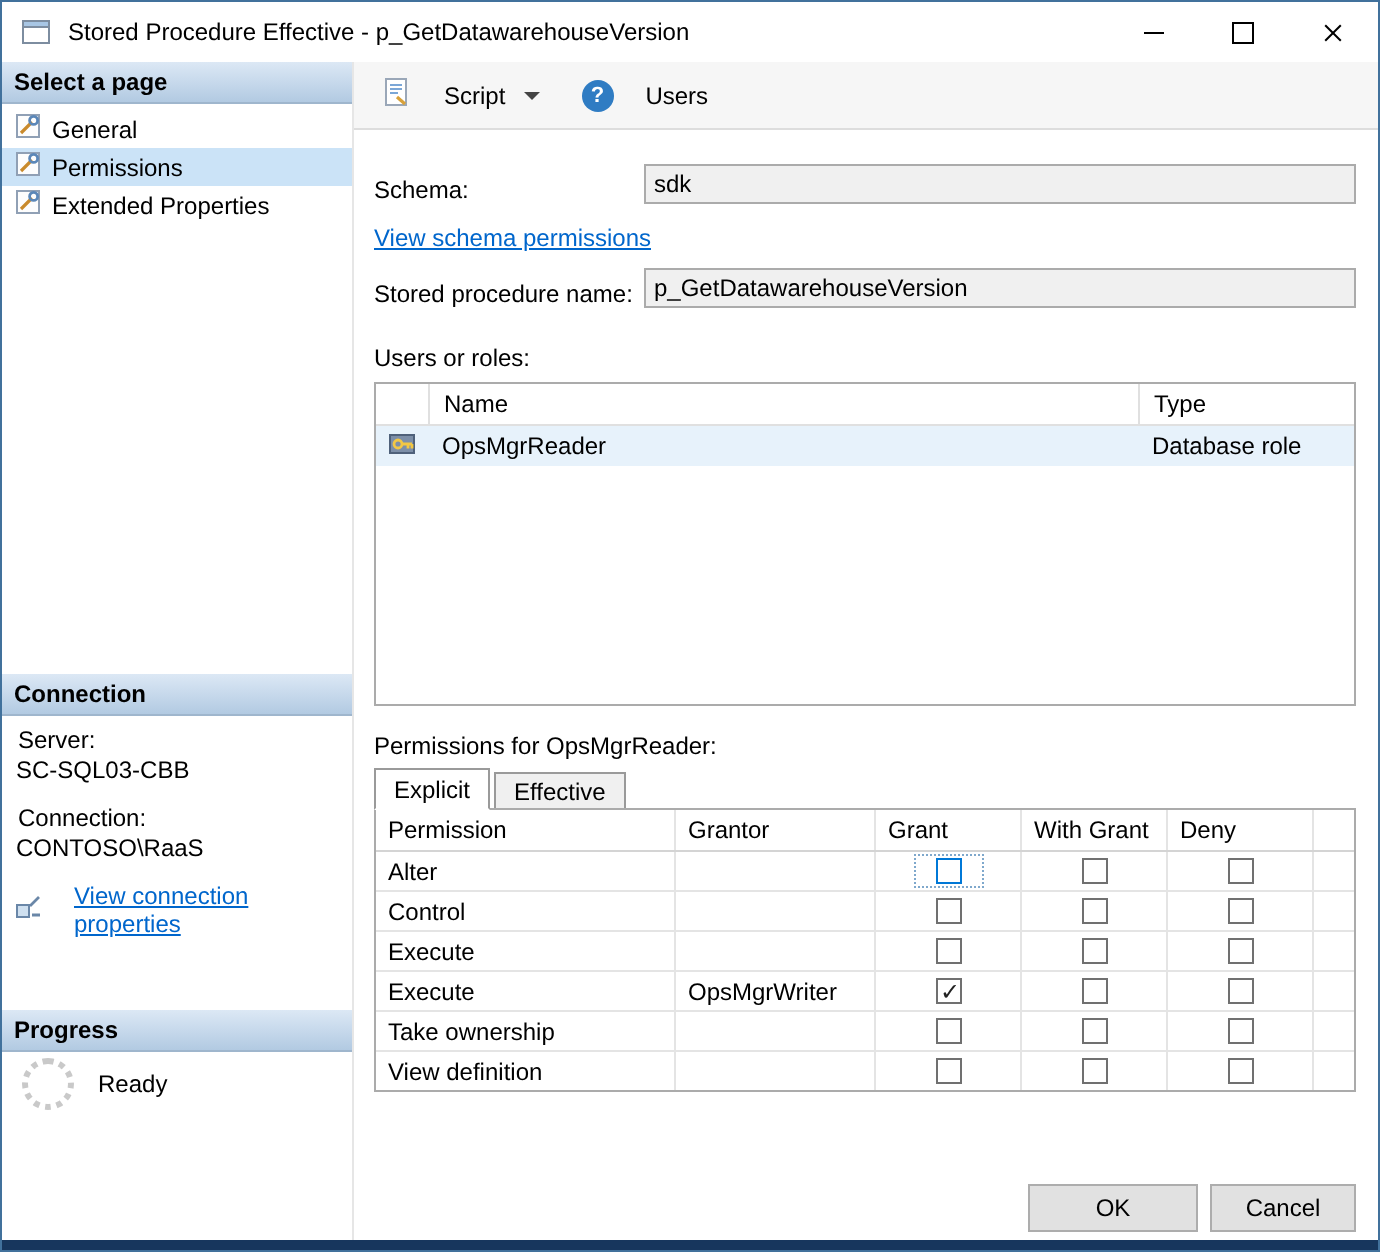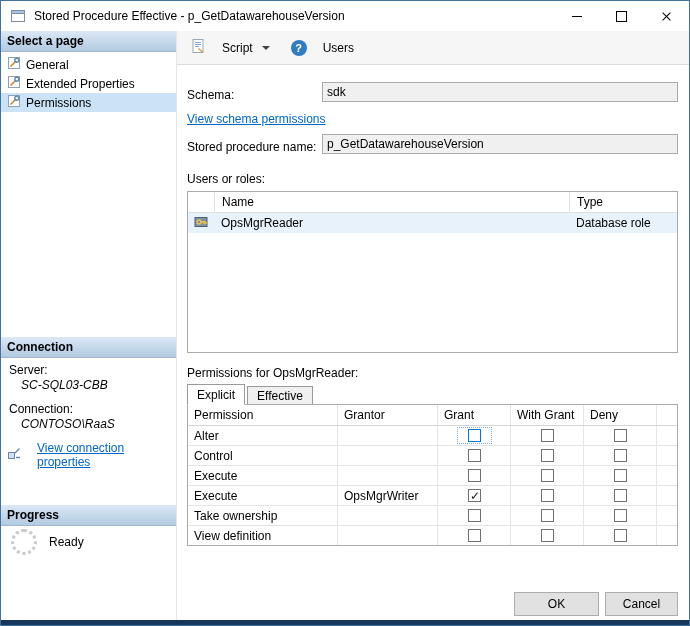--- a/index.html
+++ b/index.html
@@ -26,21 +26,21 @@
   .section-hdr{position:absolute;left:0;right:0;height:21px;line-height:20px;padding-left:6px;font-weight:bold;
                background:linear-gradient(#dce8f5,#b2cae2);border-bottom:1px solid #9fb6cd;box-sizing:border-box;}
   .hdr-page{top:0;}
   .page-list{position:absolute;top:24px;left:0;right:0;}
   .page-item{display:flex;align-items:center;gap:5px;height:19px;padding-left:6px;}
   .page-item.selected{background:#cbe3f7;}
   .page-label{white-space:nowrap;}
   .hdr-conn{top:306px;}
   .conn-block{position:absolute;top:330px;left:0;right:0;}
   .conn-label{margin:2px 0 1px 8px;}
-  .conn-value{margin:0 0 10px 20px;font-style:italic;}
+  .conn-value{margin:0 0 10px 7px;}
   .conn-link-row{display:flex;align-items:center;gap:16px;margin:4px 0 0 6px;}
   .link{color:#0066cc;text-decoration:underline;}
   .hdr-prog{top:474px;}
   .progress-block{position:absolute;top:498px;left:0;right:0;display:flex;align-items:center;gap:12px;padding-left:10px;}
   .spinner{width:20px;height:20px;border:3px dotted #c9c9c9;border-radius:50%;box-sizing:content-box;display:inline-block;}
   
   .main{position:relative;flex:1;background:#fff;}
   .toolbar{position:absolute;top:0;left:0;right:0;height:34px;background:#f6f6f6;border-bottom:1px solid #ddd;
            display:flex;align-items:center;padding-left:8px;box-sizing:border-box;}
   .tbtn{display:flex;align-items:center;gap:16px;padding:3px 5px;}
@@ -132,39 +132,39 @@
         <div class="page-item">
           <span class="icon">
             <svg width="14" height="14" viewBox="0 0 14 14">
                 <rect x="1.5" y="1.5" width="11" height="11" fill="#fdfdfd" stroke="#90a0b5"></rect>
                 <path d="M3.5 10.5 L9 5" stroke="#c98a2c" stroke-width="1.6"></path>
                 <circle cx="9.8" cy="4.2" r="2" fill="none" stroke="#5b87b8" stroke-width="1.4"></circle>
               </svg>
           </span>
           <span class="page-label">General</span>
         </div>
-        <div class="page-item">
+        <div class="page-item selected">
           <span class="icon">
             <svg width="14" height="14" viewBox="0 0 14 14">
                 <rect x="1.5" y="1.5" width="11" height="11" fill="#fdfdfd" stroke="#90a0b5"></rect>
                 <path d="M3.5 10.5 L9 5" stroke="#c98a2c" stroke-width="1.6"></path>
                 <circle cx="9.8" cy="4.2" r="2" fill="none" stroke="#5b87b8" stroke-width="1.4"></circle>
               </svg>
           </span>
-          <span class="page-label">Extended Properties</span>
-        </div>
-        <div class="page-item selected">
+          <span class="page-label">Permissions</span>
+        </div>
+        <div class="page-item">
           <span class="icon">
             <svg width="14" height="14" viewBox="0 0 14 14">
                 <rect x="1.5" y="1.5" width="11" height="11" fill="#fdfdfd" stroke="#90a0b5"></rect>
                 <path d="M3.5 10.5 L9 5" stroke="#c98a2c" stroke-width="1.6"></path>
                 <circle cx="9.8" cy="4.2" r="2" fill="none" stroke="#5b87b8" stroke-width="1.4"></circle>
               </svg>
           </span>
-          <span class="page-label">Permissions</span>
+          <span class="page-label">Extended Properties</span>
         </div>
       </div>
 
       <div class="section-hdr hdr-conn">Connection</div>
       <div class="conn-block">
         <div class="conn-label">Server:</div>
         <div class="conn-value">SC-SQL03-CBB</div>
         <div class="conn-label">Connection:</div>
         <div class="conn-value">CONTOSO\RaaS</div>
         <div class="conn-link-row">

